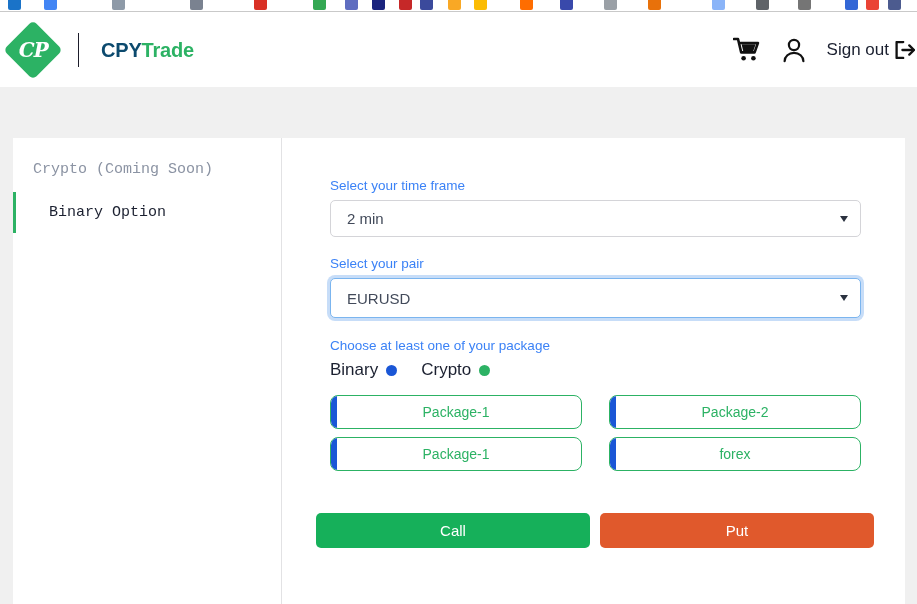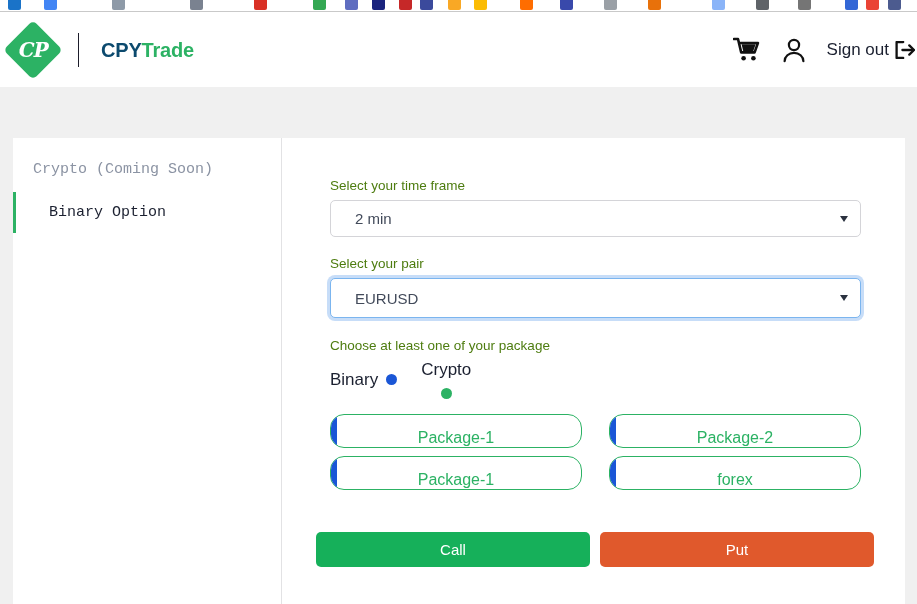--- a/index.html
+++ b/index.html
@@ -122,31 +122,31 @@
     background: #2cb264;
   }
 
   
   .form {
     flex: 1;
     padding: 40px 44px 0 48px;
   }
   .field-label {
     font-size: 13.5px;
-    color: #4d7c0f;
+    color: #3b82f6;
     margin-bottom: 7px;
   }
   .select {
     position: relative;
     width: 531px; height: 37px;
     border: 1px solid #d4d4d8;
     border-radius: 5px;
     background: #ffffff;
     display: flex; align-items: center;
-    padding: 0 24px;
+    padding: 0 16px;
     font-size: 15px;
     color: #424a5a;
     cursor: pointer;
     margin-bottom: 19px;
   }
   .select.focused {
     width: 531px; height: 40px;
     border: 1px solid #7bb5ef;
     box-shadow: 0 0 0 3px rgba(130,180,240,0.45);
     margin-bottom: 20px;
@@ -160,38 +160,38 @@
     border-top: 6px solid #2b3240;
   }
 
   .legend-row {
     display: flex; align-items: center;
     gap: 8px;
     margin-top: 5px; margin-bottom: 15px;
     font-size: 17px; color: #1b2030;
   }
   .legend-item { display: flex; align-items: center; gap: 8px; }
-  .legend-item + .legend-item { margin-left: 16px; flex-direction: column; }
+  .legend-item + .legend-item { margin-left: 16px; }
   .dot { width: 11px; height: 11px; border-radius: 50%; display: inline-block; }
 
   .pkg-grid {
     display: grid;
     grid-template-columns: 252px 252px;
     gap: 8px 27px;
     margin-bottom: 42px;
   }
   .pkg-btn {
     position: relative;
     height: 34px;
     border: 1px solid #2cb264;
-    border-radius: 14px;
+    border-radius: 8px;
     background: #ffffff;
     color: #2cb264;
-    font-size: 16px;
-    display: flex; align-items: flex-end; justify-content: center;
+    font-size: 14px;
+    display: flex; align-items: center; justify-content: center;
     cursor: pointer;
     overflow: hidden;
   }
   .pkg-btn::before {
     content: "";
     position: absolute; left: 0; top: 0;
     width: 6px; height: 100%;
     background: #1a56d6;
   }
 

